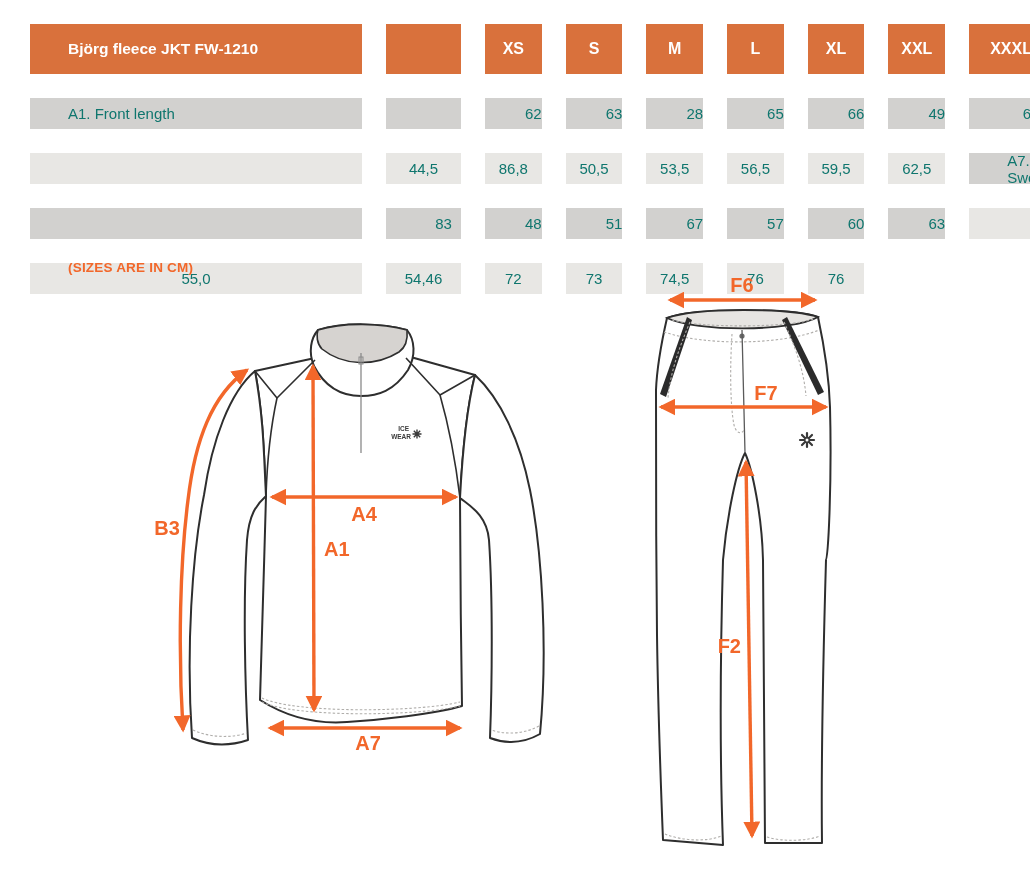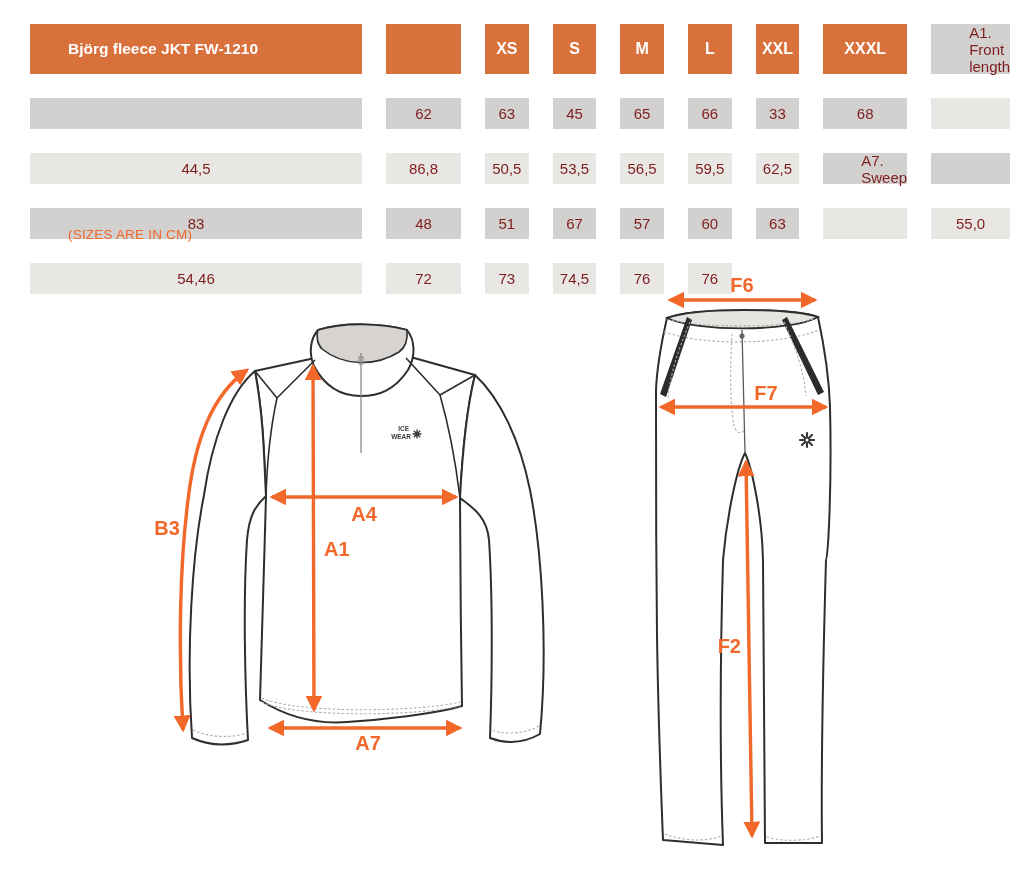--- a/index.html
+++ b/index.html
@@ -8,31 +8,31 @@
 
   
   #size-table{
     position:absolute;left:30px;top:24px;width:980px;
     display:grid;
     grid-template-columns:332px 75px repeat(7,1fr);
     grid-template-rows:50px repeat(4,31px);
     gap:24px;
   }
   .cell{display:flex;align-items:center;justify-content:center;
-        font-size:15px;color:#7f1d1d;}
+        font-size:15px;color:#0f766e;}
   .cell.h{background:#d9713c;color:#ffffff;font-weight:bold;font-size:16px;}
   .cell.h.title{font-size:15.5px;}
   .cell.lab{justify-content:flex-start;padding-left:38px;}
-  .r-dark{background:#d2d1cf;}
+  .r-dark{background:#d2d1cf;padding-left:40px;}
   .r-light{background:#e8e7e4;}
 
   
   #units-note{
-    position:absolute;left:68px;top:227px;
-    color:#f2672a;font-size:13.5px;font-weight:normal;letter-spacing:.2px;
+    position:absolute;left:68px;top:260px;
+    color:#f2672a;font-size:13.5px;font-weight:bold;letter-spacing:.2px;
   }
 
   
   #jacket-svg{position:absolute;left:140px;top:300px;}
   #pants-svg{position:absolute;left:620px;top:270px;}
   .m-label{fill:#f2672a;font-family:"Liberation Sans",sans-serif;
            font-size:20px;font-weight:bold;}
   .outline{fill:#ffffff;stroke:#2e2e2e;stroke-width:2;stroke-linejoin:round;}
   .seam{fill:none;stroke:#2e2e2e;stroke-width:1.6;stroke-linejoin:round;}
   .stitch{fill:none;stroke:#b0aeab;stroke-width:1.1;stroke-dasharray:2.5 2;}
@@ -44,31 +44,32 @@
 <div id="page">
 
   <div id="size-table">
 
     <div class="cell h lab title">Björg fleece JKT FW-1210</div>
     <div class="cell h"></div>
     <div class="cell h">XS</div>
     <div class="cell h">S</div>
     <div class="cell h">M</div>
     <div class="cell h">L</div>
+    <div class="cell h">XL</div>
     <div class="cell h">XXL</div>
     <div class="cell h">XXXL</div>
 
     <div class="cell lab r-dark">A1. Front length</div>
     <div class="cell r-dark"></div>
     <div class="cell r-dark">62</div>
     <div class="cell r-dark">63</div>
-    <div class="cell r-dark">45</div>
+    <div class="cell r-dark">28</div>
     <div class="cell r-dark">65</div>
     <div class="cell r-dark">66</div>
-    <div class="cell r-dark">33</div>
+    <div class="cell r-dark">49</div>
     <div class="cell r-dark">68</div>
 
     <div class="cell r-light"></div>
     <div class="cell r-light">44,5</div>
     <div class="cell r-light">86,8</div>
     <div class="cell r-light">50,5</div>
     <div class="cell r-light">53,5</div>
     <div class="cell r-light">56,5</div>
     <div class="cell r-light">59,5</div>
     <div class="cell r-light">62,5</div>

